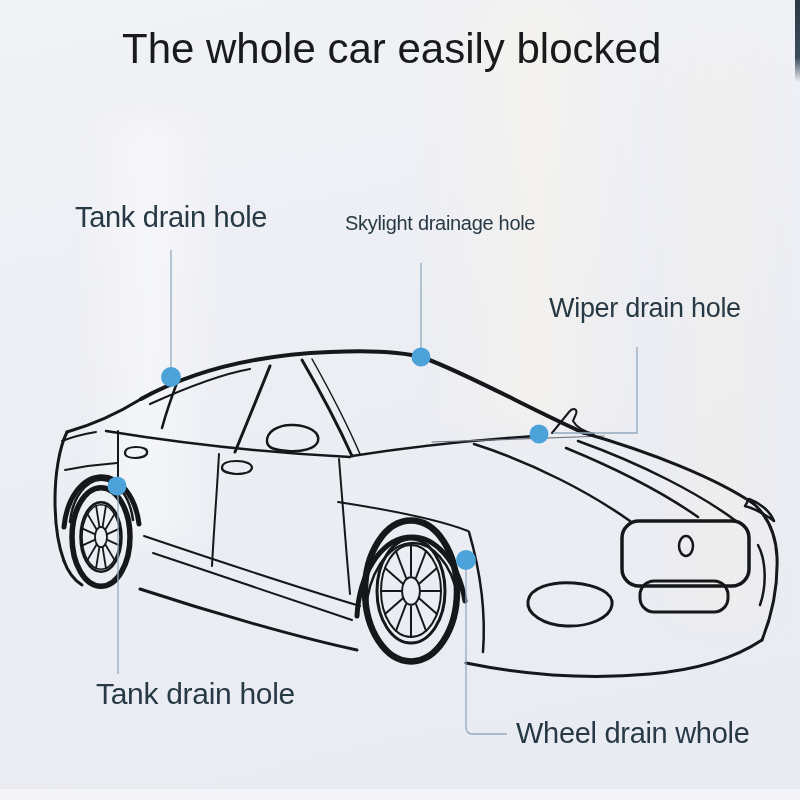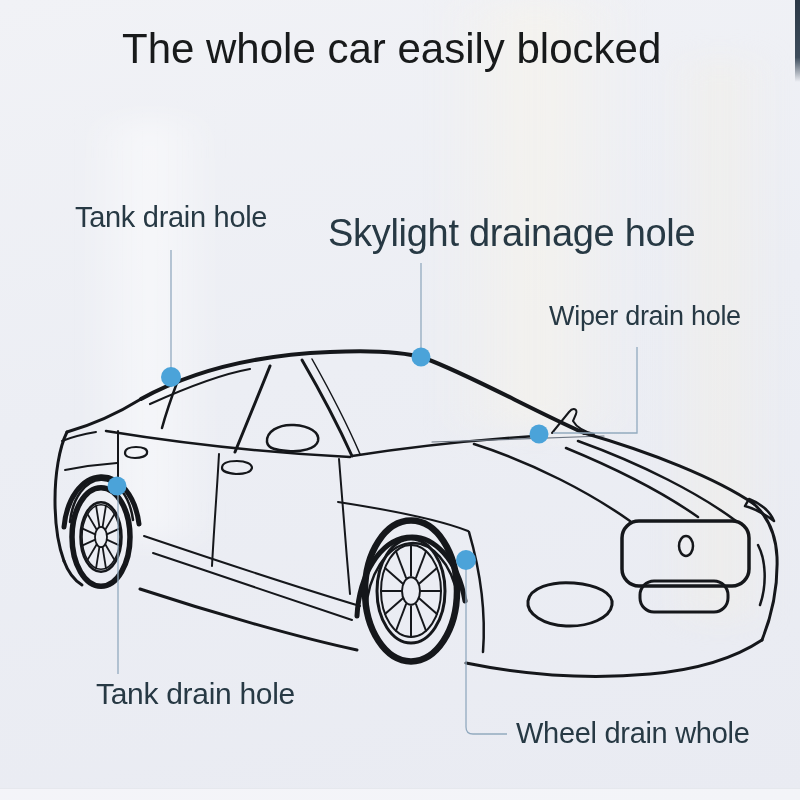--- a/index.html
+++ b/index.html
@@ -21,22 +21,22 @@
     background:rgba(252,252,254,.55);border-top:1px solid rgba(110,125,150,.10);}
   .title{
     position:absolute;left:122px;top:18px;margin:0;width:660px;
     font-size:42px;line-height:62px;font-weight:500;color:#181a1b;letter-spacing:0;
   }
   .title span{display:block;}
   .callout{
     position:absolute;color:#273944;font-weight:500;letter-spacing:-0.3px;white-space:nowrap;
   }
   .callout.trunk   {left:75px; top:201px;font-size:29px;}
-  .callout.skylight{left:328px;top:212px;font-size:38px;}
-  .callout.wiper   {left:549px;top:301px;font-size:27px;}
+  .callout.skylight{left:345px;top:212px;font-size:20px;}
+  .callout.wiper   {left:549px;top:293px;font-size:27px;}
   .callout.tank    {left:96px; top:677px;font-size:30px;text-align:center;}
   .callout.wheel   {left:516px;top:717px;font-size:29px;}
   svg.car{position:absolute;left:0;top:0;}
 </style>
 </head>
 <body>
 
 <div class="stage">
 
   <div class="bg-streak streak-a"></div>

